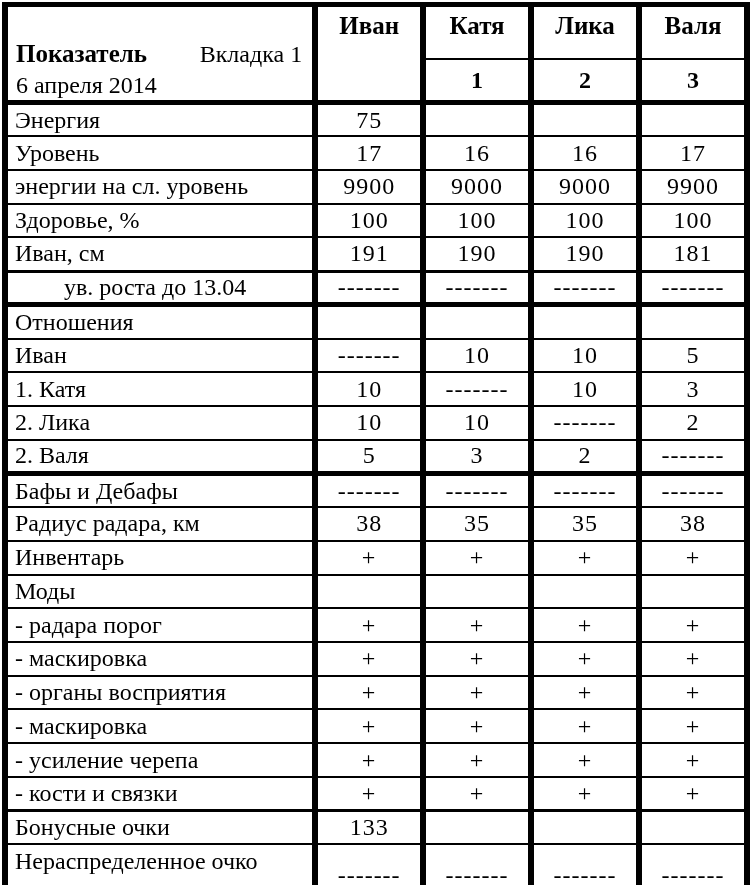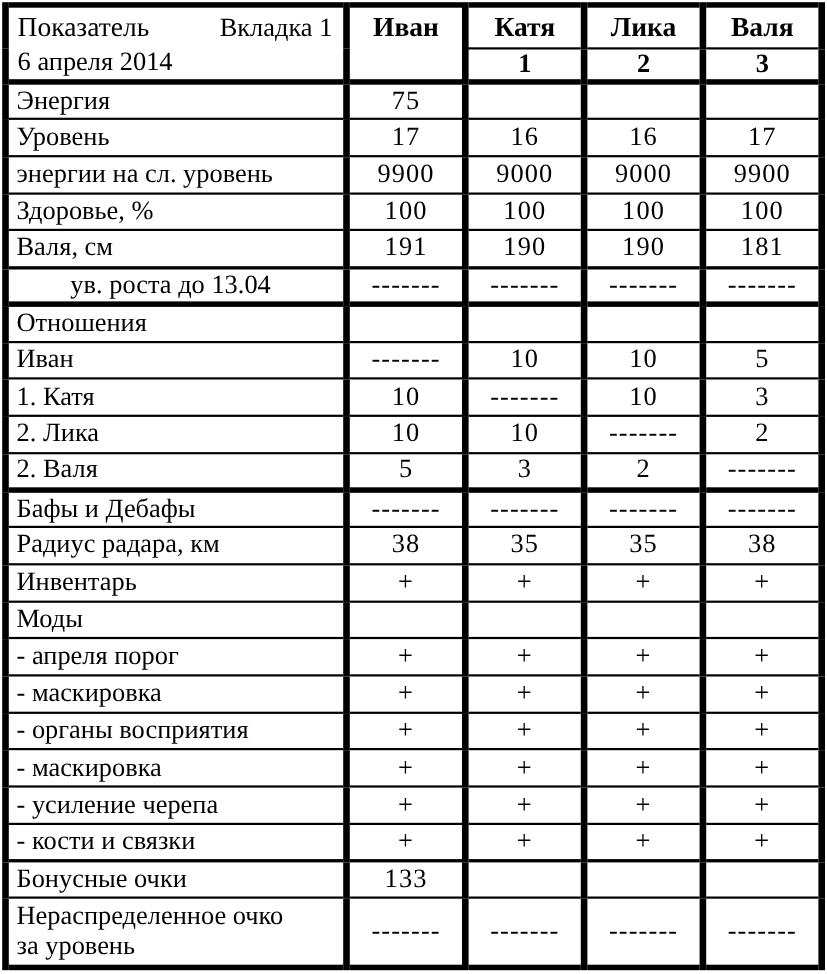--- a/index.html
+++ b/index.html
@@ -45,26 +45,27 @@
     font-weight: normal;
   }
   .hdr-line1 {
     display: flex;
     justify-content: space-between;
     align-items: baseline;
     padding: 3px 10px 0 8px;
     line-height: 32px;
   }
   .hdr-ind {
-    font-weight: normal;
+    font-weight: bold;
     font-size: 25px;
   }
   .hdr-tab {
     font-weight: normal;
     font-size: 24px;
+    margin-top: 28px;
   }
   .hdr-date {
     font-weight: normal;
     font-size: 24px;
     line-height: 30px;
     padding-left: 8px;
   }
   th.hdr-name {
     font-weight: bold;
     font-size: 25px;
@@ -163,21 +164,21 @@
           <td class="val">9900</td>
         </tr>
         <tr>
           <td class="label">Здоровье, %</td>
           <td class="val">100</td>
           <td class="val">100</td>
           <td class="val">100</td>
           <td class="val">100</td>
         </tr>
         <tr>
-          <td class="label">Валя, см</td>
+          <td class="label">Иван, см</td>
           <td class="val">191</td>
           <td class="val">190</td>
           <td class="val">190</td>
           <td class="val">181</td>
         </tr>
         <tr class="b-med">
           <td class="label right">ув. роста до 13.04</td>
           <td class="val">-------</td>
           <td class="val">-------</td>
           <td class="val">-------</td>
@@ -240,21 +241,21 @@
           <td class="val">+</td>
         </tr>
         <tr>
           <td class="label">Моды</td>
           <td class="val"></td>
           <td class="val"></td>
           <td class="val"></td>
           <td class="val"></td>
         </tr>
         <tr>
-          <td class="label">- апреля порог</td>
+          <td class="label">- радара порог</td>
           <td class="val">+</td>
           <td class="val">+</td>
           <td class="val">+</td>
           <td class="val">+</td>
         </tr>
         <tr>
           <td class="label">- маскировка</td>
           <td class="val">+</td>
           <td class="val">+</td>
           <td class="val">+</td>

